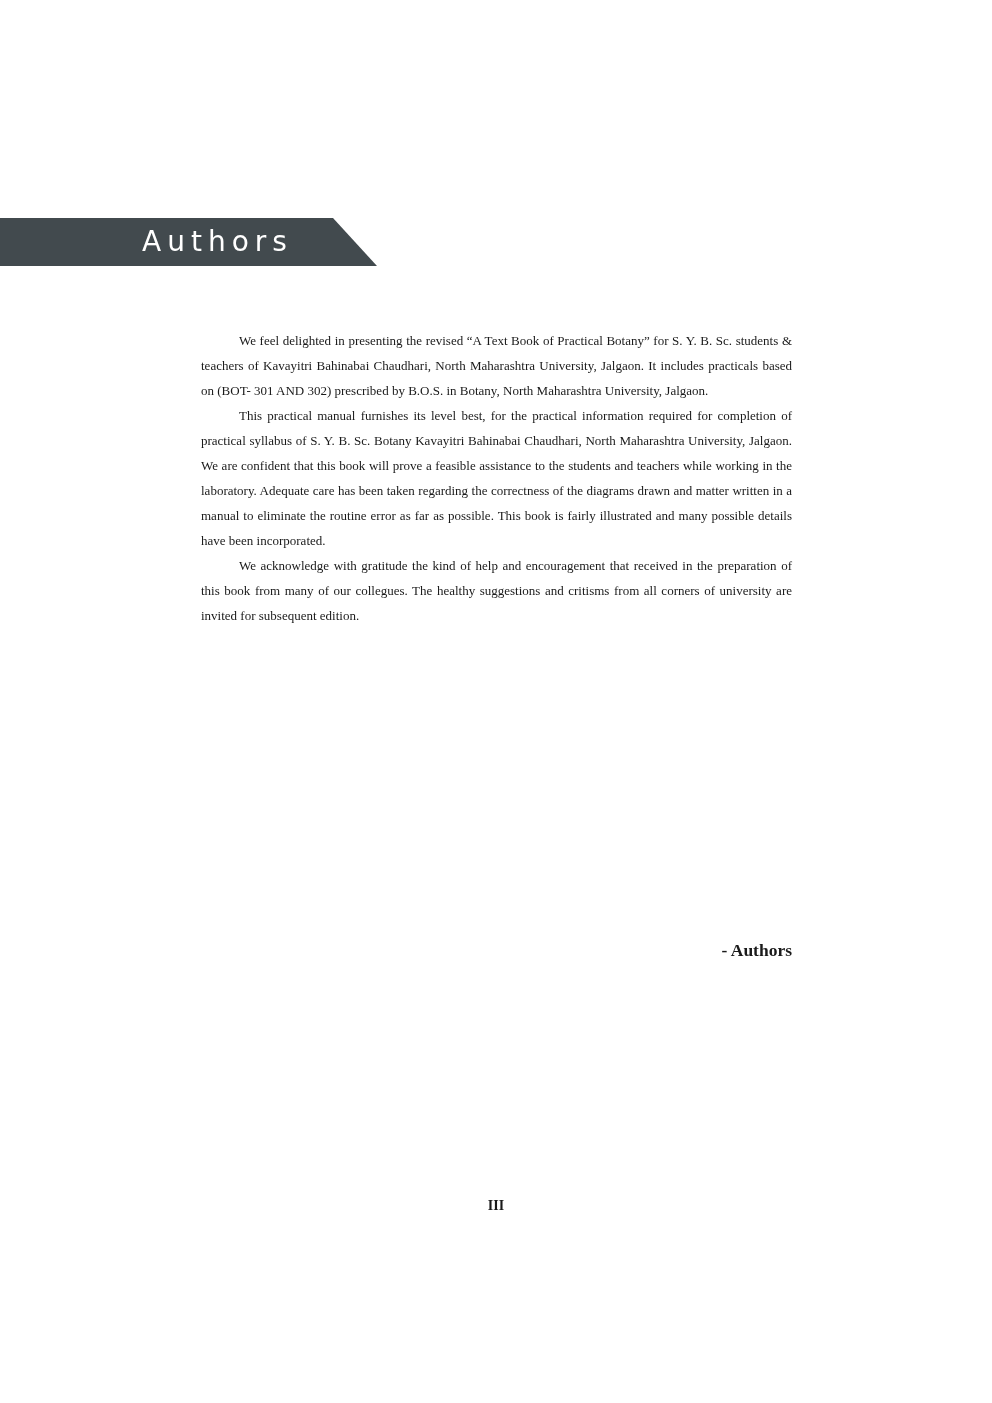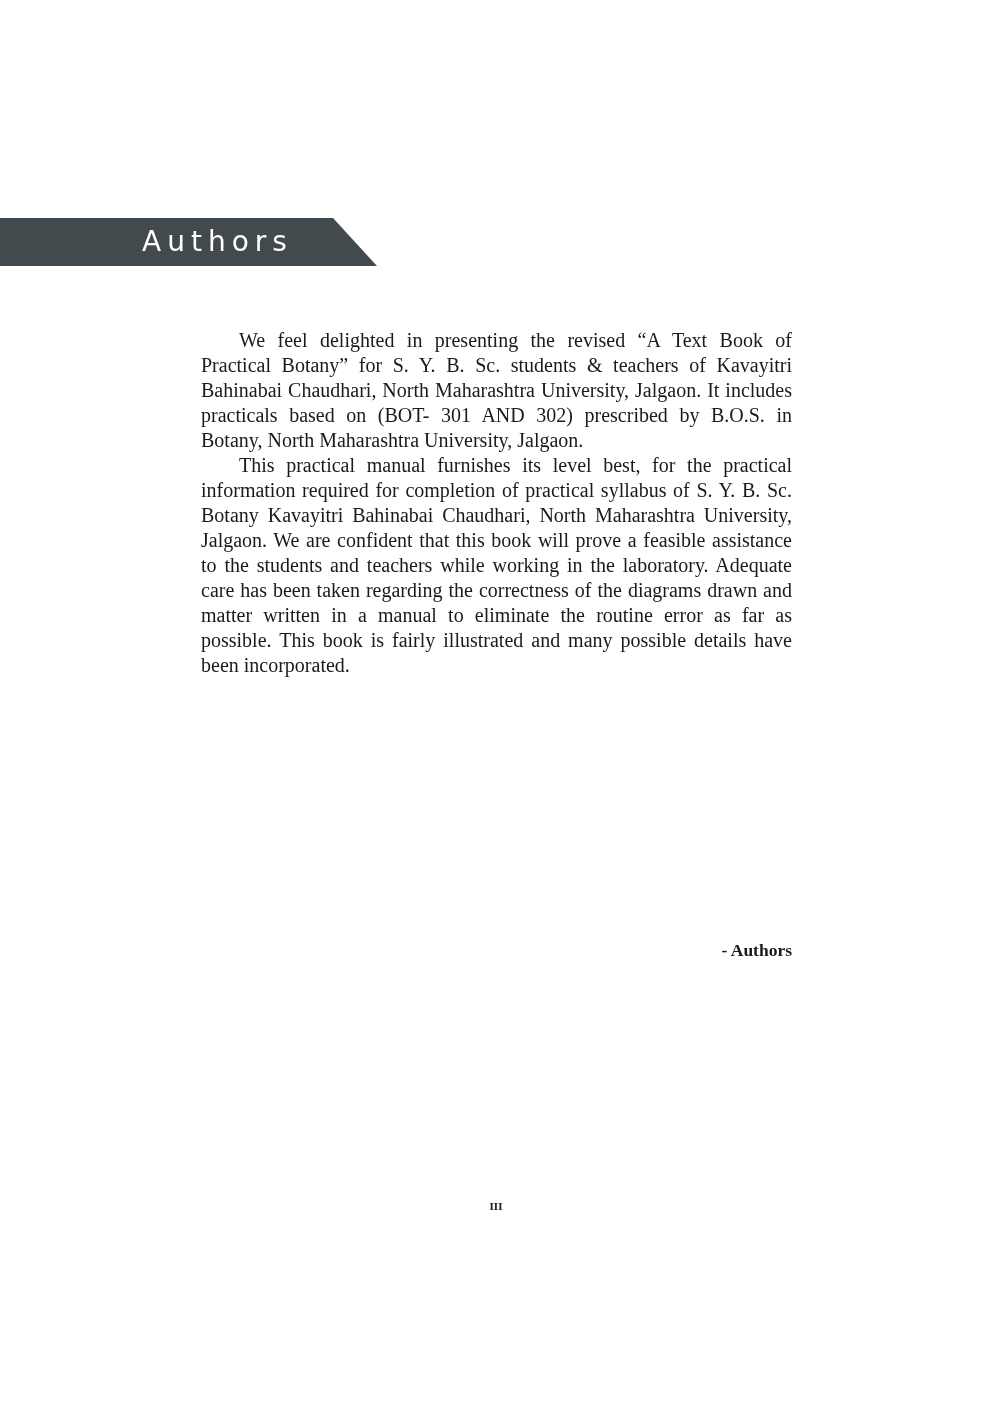--- a/index.html
+++ b/index.html
@@ -34,21 +34,21 @@
       font-size: 28px;
       letter-spacing: 6px;
       color: #ffffff;
       font-weight: normal;
     }
     .body-text {
       position: absolute;
       left: 201px;
       top: 328px;
       width: 591px;
-      font-size: 20px;
+      font-size: 13px;
       line-height: 25px;
       text-align: justify;
     }
     .body-text p {
       margin: 0;
       text-indent: 38px;
       text-align: justify;
     }
     .signature {
       position: absolute;
@@ -59,31 +59,32 @@
       font-size: 17.5px;
       font-weight: bold;
       line-height: 25px;
     }
     .page-number {
       position: absolute;
       left: 446px;
       top: 1198px;
       width: 100px;
       text-align: center;
-      font-size: 11px;
+      font-size: 14px;
       font-weight: bold;
       line-height: 16px;
     }
   </style>
 </head>
 <body>
 
 <div class="header-banner"></div>
 <h1 class="header-title" style="margin:0;">Authors</h1>
 
 <div class="body-text">
   <p>We feel delighted in presenting the revised “A Text Book of Practical Botany” for S. Y. B. Sc. students &amp; teachers of Kavayitri Bahinabai Chaudhari, North Maharashtra University, Jalgaon. It includes practicals based on (BOT- 301 AND 302) prescribed by B.O.S. in Botany, North Maharashtra University, Jalgaon.</p>
   <p>This practical manual furnishes its level best, for the practical information required for completion of practical syllabus of S. Y. B. Sc. Botany Kavayitri Bahinabai Chaudhari, North Maharashtra University, Jalgaon. We are confident that this book will prove a feasible assistance to the students and teachers while working in the laboratory. Adequate care has been taken regarding the correctness of the diagrams drawn and matter written in a manual to eliminate the routine error as far as possible. This book is fairly illustrated and many possible details have been incorporated.</p>
+  <p>We acknowledge with gratitude the kind of help and encouragement that received in the preparation of this book from many of our collegues. The healthy suggestions and critisms from all corners of university are invited for subsequent edition.</p>
 </div>
 
 <div class="signature">- Authors</div>
 
 <div class="page-number">III</div>
 
 </body></html>

